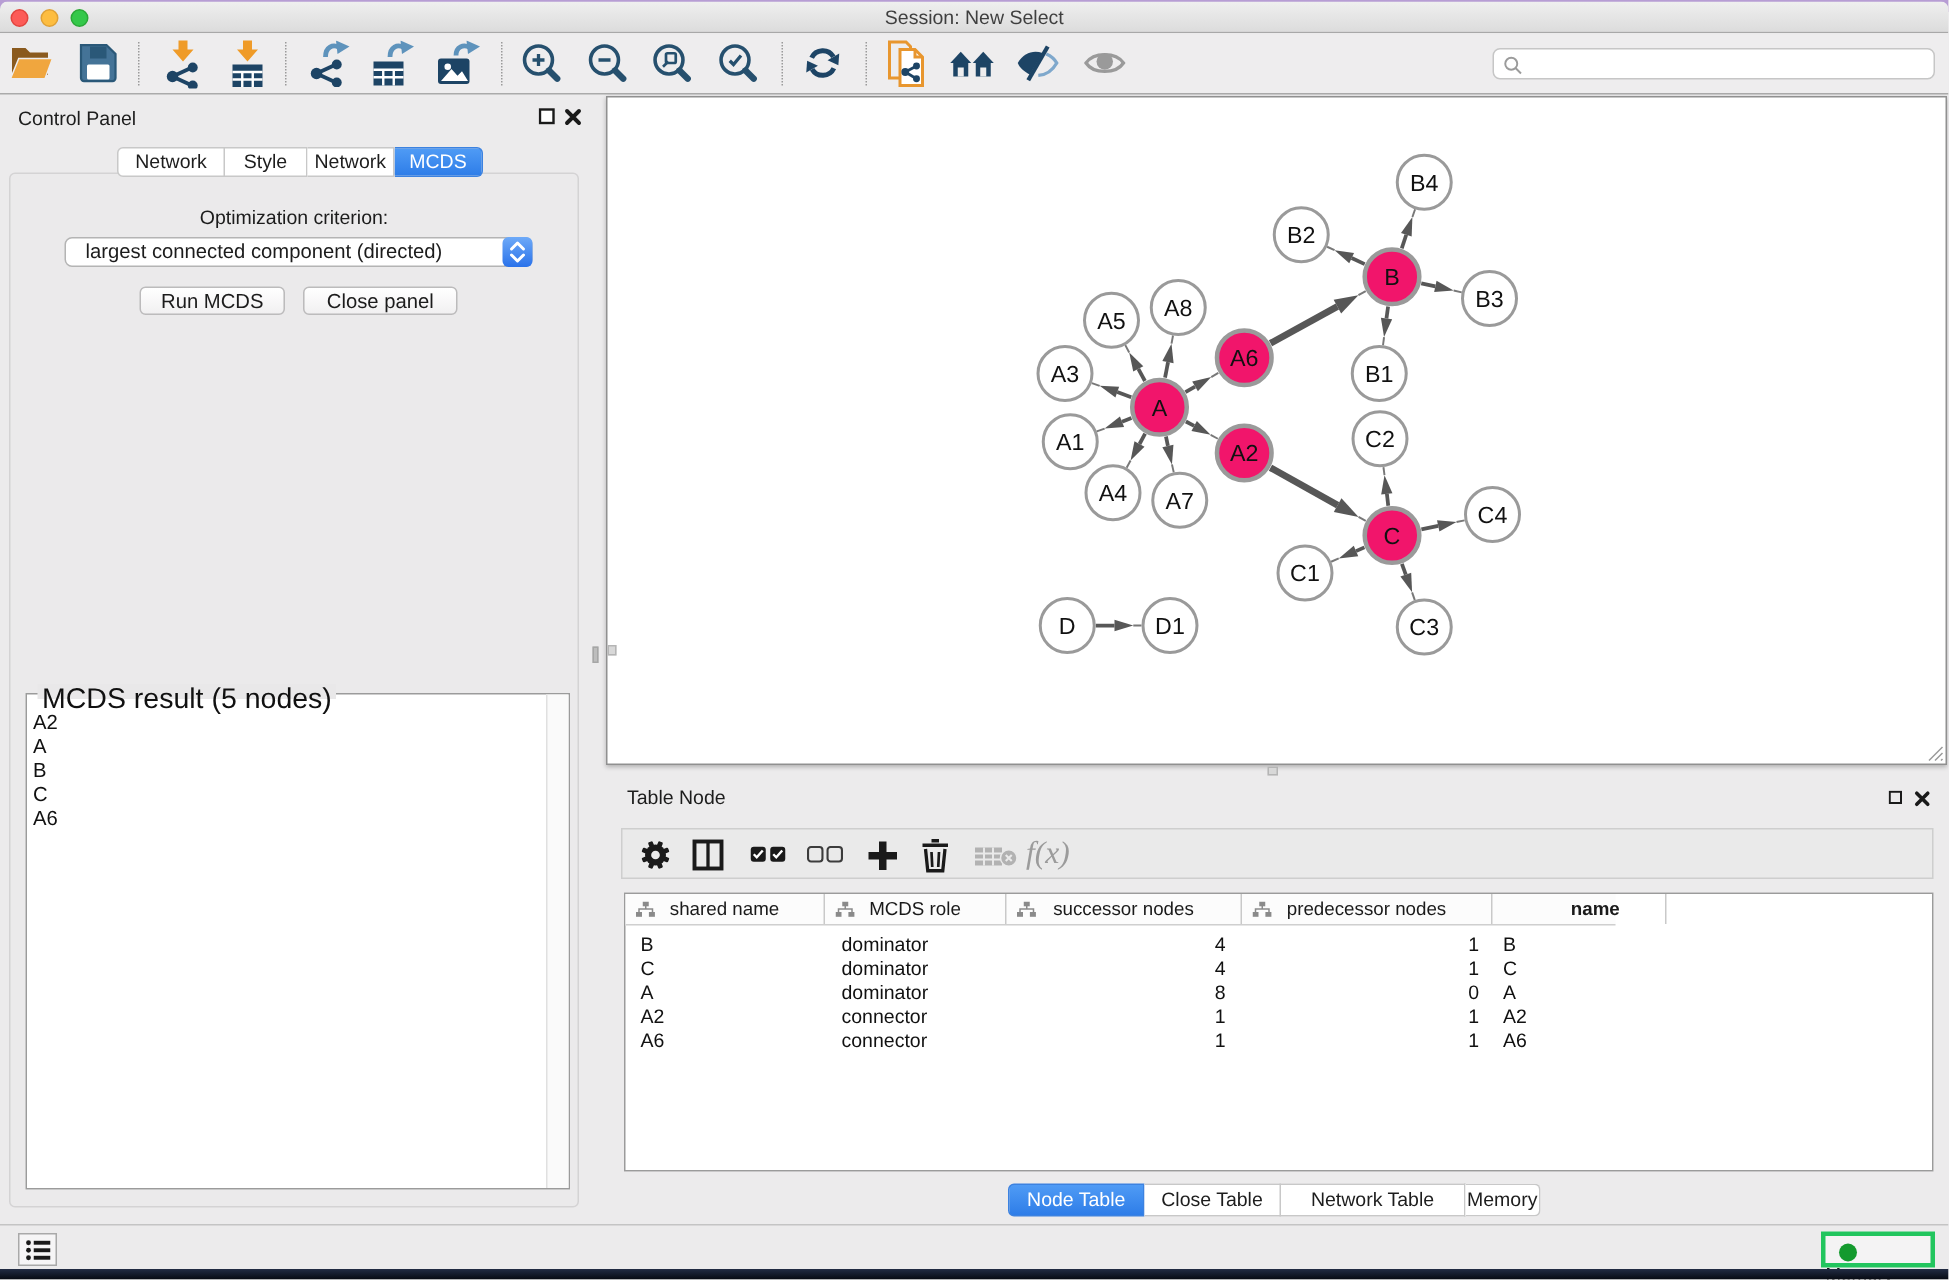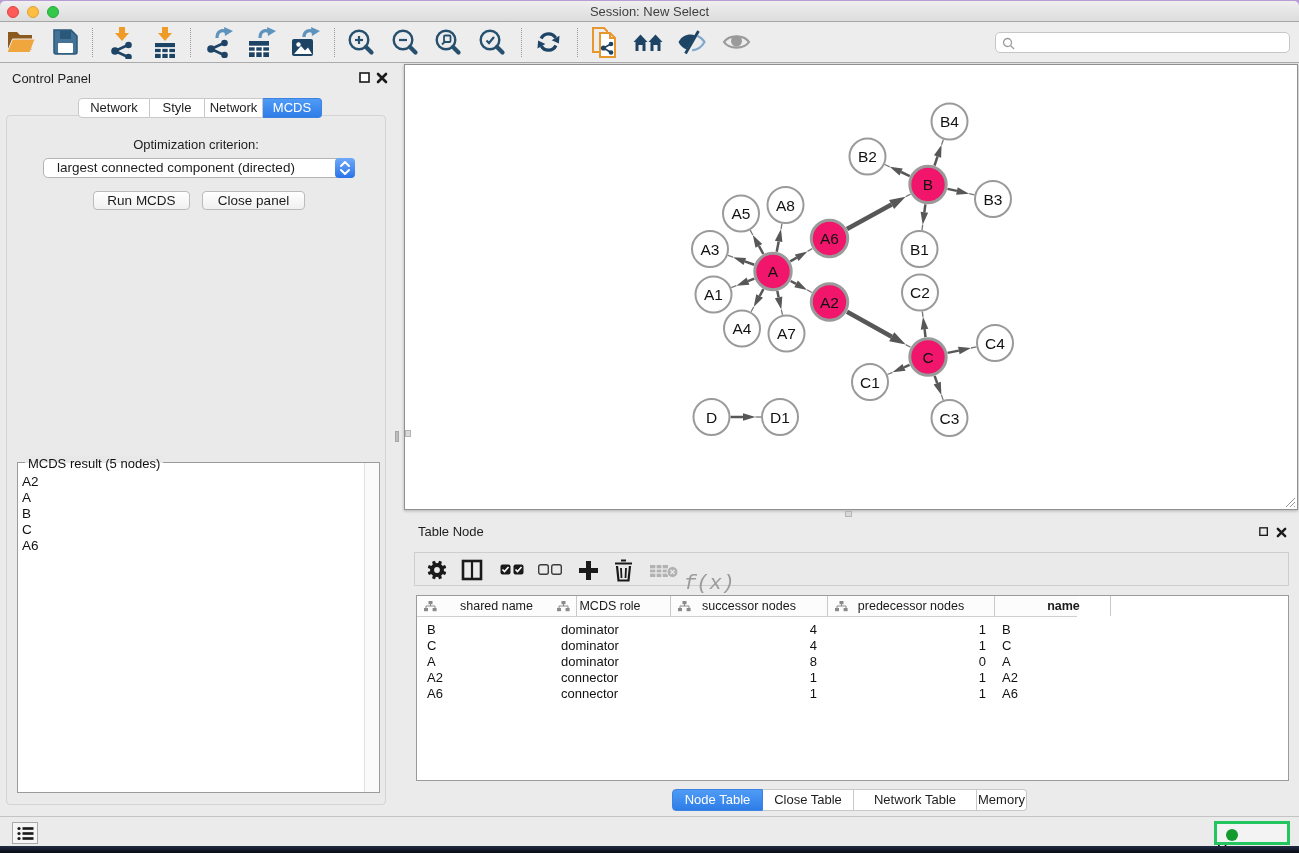--- a/index.html
+++ b/index.html
@@ -22,21 +22,21 @@
 .tab.last{border-radius:0 4px 4px 0;}
 .tab.sel{background:linear-gradient(#4f9bf5,#2e7de8);color:#fff;border-color:#3c82e0;}
 #cppane{left:6px;top:115px;width:380px;height:690px;background:#ebeaeb;border:1px solid #d4d3d4;border-radius:4px;}
 #optlabel{left:0;top:137px;width:392px;text-align:center;font-size:13px;color:#1c1c1c;}
 #combo{left:43px;top:158px;width:312px;height:20px;background:#fff;border:1px solid #b4b4b4;border-radius:5px;}
 #combo .ctext{position:absolute;left:13px;top:1px;font-size:13.5px;color:#1c1c1c;}
 #combo .spin{position:absolute;right:-1px;top:-1px;width:20px;height:20px;background:linear-gradient(#6eaaf8,#2a72ea);border-radius:4px;}
 .btn{position:absolute;height:19px;background:linear-gradient(#ffffff,#f1f0f1);border:1px solid #bcbbbc;border-radius:4px;font-size:13.5px;color:#1c1c1c;text-align:center;line-height:17px;}
 
 #grpbox{left:17px;top:462px;width:363px;height:331px;background:#fff;border:1px solid #9b9b9b;}
-#grplabel{left:25px;top:456px;font-size:13px;color:#111;background:linear-gradient(#e9e8e9 45%,#fff 45%);padding:0 3px;}
+#grplabel{left:25px;top:456px;font-size:19px;color:#111;background:linear-gradient(#e9e8e9 45%,#fff 45%);padding:0 3px;}
 #mcdslist{left:22px;top:474px;font-size:13.5px;color:#111;line-height:16.1px;}
 #listscroll{left:364px;top:463px;width:15px;height:329px;background:#fafafa;border-left:1px solid #e0e0e0;}
 
 #netframe{left:404px;top:64px;width:894px;height:446px;background:#fff;border:1px solid #909090;box-shadow:0 1px 3px rgba(0,0,0,0.25);}
 #nettitle{position:absolute;left:0;top:0;width:892px;height:20px;background:linear-gradient(#f7f7f7,#d3d3d3);border-bottom:1px solid #b0b0b0;}
 #nettitle .title{position:absolute;left:0;right:0;top:2px;text-align:center;font-size:13px;font-weight:bold;color:#3c3c3c;}
 .ntl{position:absolute;width:11px;height:11px;border-radius:50%;top:4px;}
 
 #tptitle{left:418px;top:524px;font-size:13px;color:#1d1d1d;}
 #tptoolbar{left:414px;top:552px;width:875px;height:34px;background:#eaeaea;border:1px solid #cecece;}
@@ -400,25 +400,25 @@
       <rect x="1" y="1" width="18" height="12" fill="#b2b2b2"></rect>
       <g stroke="#eaeaea" stroke-width="1.3">
         <line x1="1" y1="5" x2="19" y2="5"></line>
         <line x1="1" y1="9" x2="19" y2="9"></line>
         <line x1="7" y1="1" x2="7" y2="13"></line>
         <line x1="13" y1="1" x2="13" y2="13"></line>
       </g>
       <circle cx="23.5" cy="8" r="5.5" fill="#b2b2b2" stroke="#eaeaea" stroke-width="1"></circle>
       <path d="M21.5,6 L25.5,10 M25.5,6 L21.5,10" stroke="#eaeaea" stroke-width="1.4"></path>
     </svg>
-    <div style="position:absolute;left:269px;top:3px;font-family:Liberation Mono, monospace;font-style:italic;font-size:21px;color:#9b9b9b;margin-top:16px;">f(x)</div>
+    <div style="position:absolute;left:269px;top:3px;font-family:Liberation Serif, serif;font-style:italic;font-size:21px;color:#9b9b9b;">f(x)</div>
 </div>
 <div class="abs" id="tbl">
   <div id="tblhead">
-<div class="hcell" style="left:0px;width:160px;">
+<div class="hcell" style="left:0px;width:133px;">
         <svg class="icon" style="left:7px;top:5px;" width="13" height="11" viewBox="0 0 13 11">
           <g fill="#8a8a8a">
             <rect x="4.5" y="0" width="4" height="3.2"></rect>
             <rect x="0" y="7" width="4" height="3.2"></rect>
             <rect x="8.6" y="7" width="4" height="3.2"></rect>
           </g>
           <path d="M6.5,3 L6.5,5 M2,7 L2,5 L11,5 L11,7" stroke="#8a8a8a" stroke-width="1" fill="none"></path>
         </svg>
         <div class="hlabel" style="">shared name</div>
       </div>

